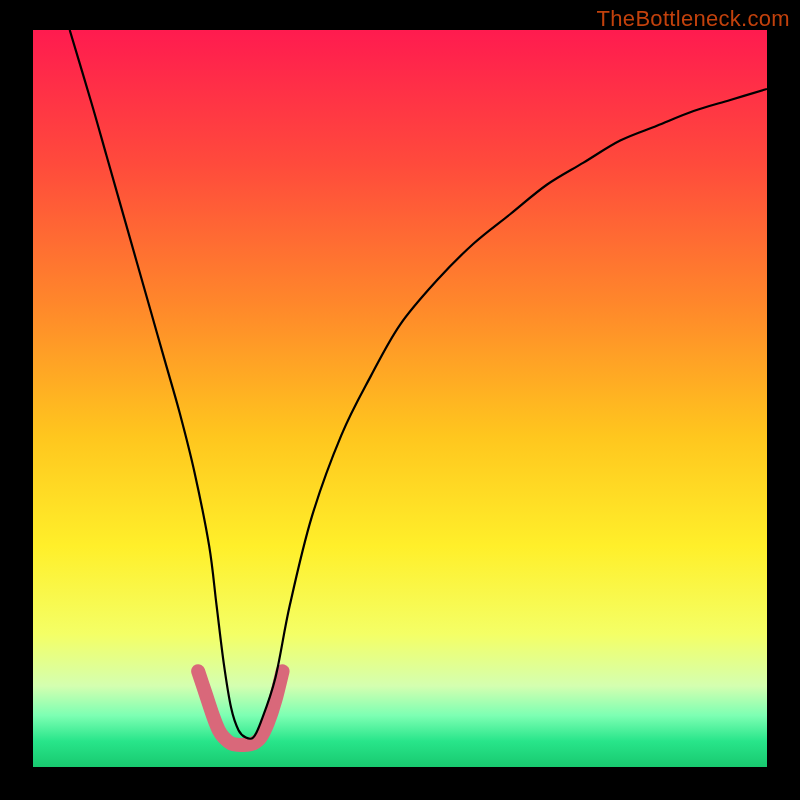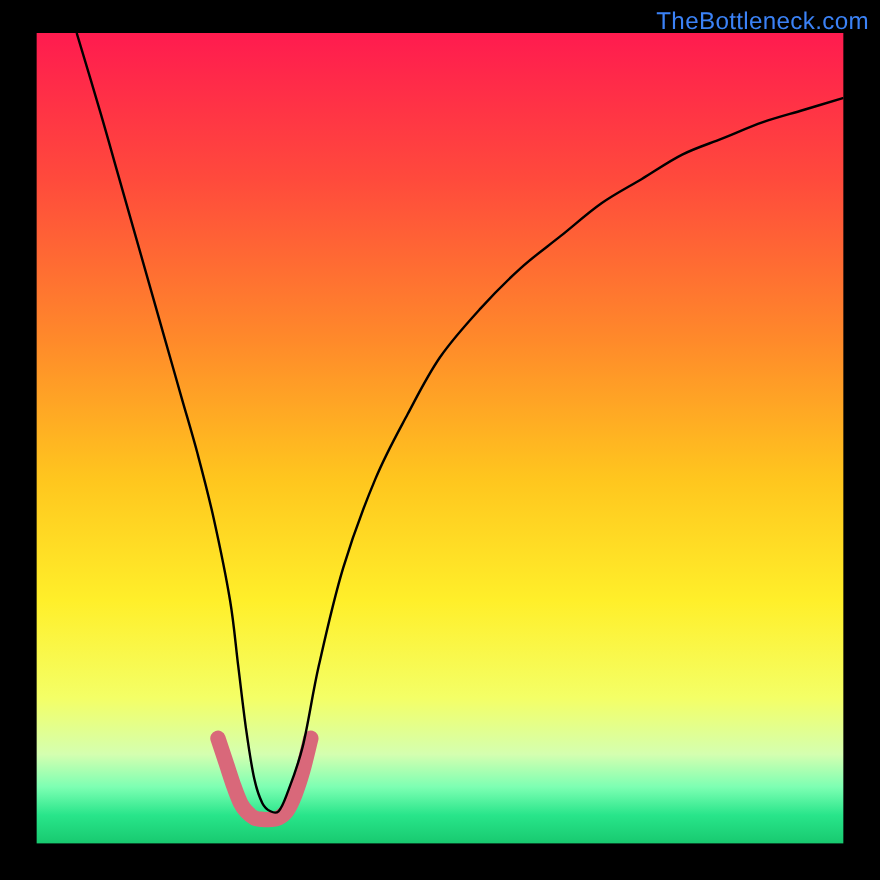--- a/index.html
+++ b/index.html
@@ -16,21 +16,21 @@
     left: 33px;
     top: 30px;
     width: 734px;
     height: 737px;
     overflow: hidden;
   }
   .watermark {
     position: absolute;
     top: 6px;
     right: 10px;
-    color: #3b82f6;
+    color: #c2410c;
     font-size: 22px;
     font-weight: 500;
     letter-spacing: 0.3px;
     z-index: 5;
   }
   svg {
     display: block;
   }
 </style>
 </head>

